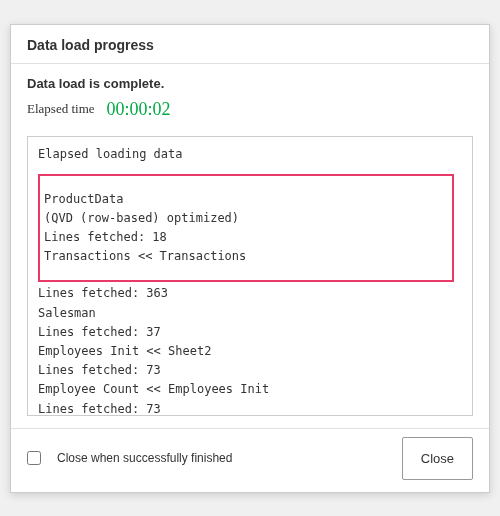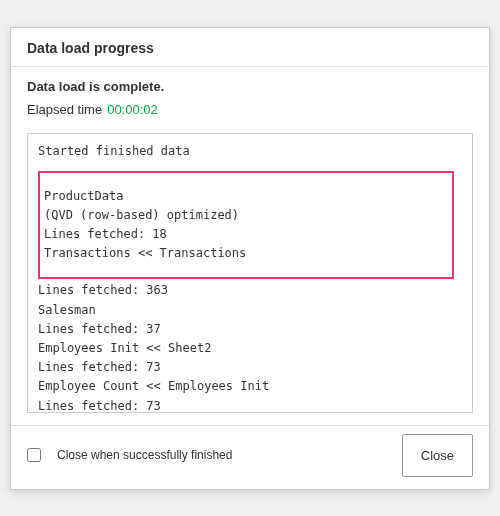--- a/index.html
+++ b/index.html
@@ -49,31 +49,32 @@
 
     .status-complete {
       font-size: 13px;
       font-weight: 700;
       color: #333333;
     }
 
     .elapsed-row {
       display: flex;
       align-items: center;
-      gap: 5px;
+      gap: 12px;
       margin-bottom: 8px;
+      font-family: Liberation Serif, serif;
     }
 
     .elapsed-label {
       font-size: 13px;
       color: #333333;
     }
 
     .elapsed-time {
-      font-size: 13px;
+      font-size: 18px;
       color: #00aa44;
       font-weight: 500;
     }
 
     .log-container {
       border: 1px solid #cccccc;
       background: #ffffff;
       height: 280px;
       overflow-y: scroll;
       padding: 8px 10px;
@@ -160,21 +161,21 @@
 
   <div class="dialog-body">
     <div class="status-complete">Data load is complete.</div>
 
     <div class="elapsed-row">
       <span class="elapsed-label">Elapsed time</span>
       <span class="elapsed-time">00:00:02</span>
     </div>
 
     <div class="log-container">
-      <div class="log-text">Started finished data</div>
+      <div class="log-text">Elapsed loading data</div>
       <div class="log-section-gap"></div>
       <div class="highlighted-block">
         <span class="log-text">ProductData
 (QVD (row-based) optimized)
 Lines fetched: 18
 Transactions &lt;&lt; Transactions</span>
       </div>
       <div class="log-text">Lines fetched: 363
 Salesman
 Lines fetched: 37

